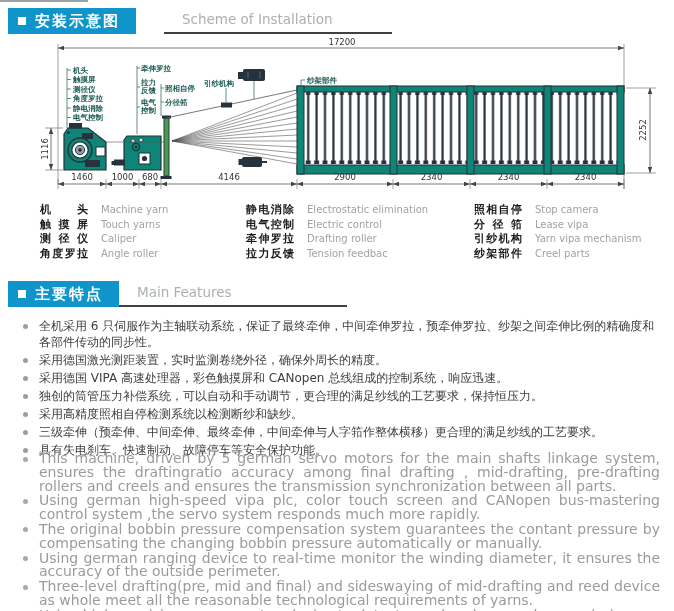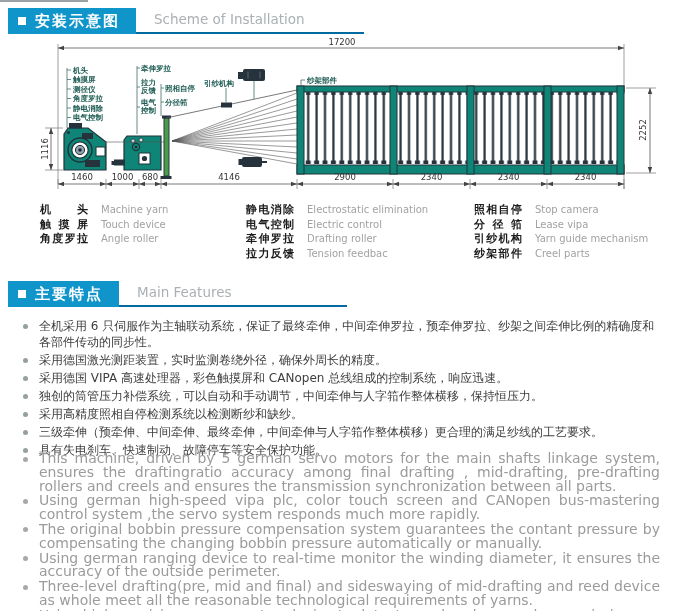--- a/index.html
+++ b/index.html
@@ -7,23 +7,23 @@
     font-family:"DejaVu Sans","Liberation Sans",sans-serif; }
   .page { position:relative; width:674px; height:611px; background:#fff; }
   .top-edge { position:absolute; top:0; left:0; width:88px; height:2px; background:#9aa2a6; }
 
   
   .sec-header { display:flex; align-items:flex-end; margin-left:8px; }
   .sec-header .zh-box { background:#1095cb; color:#fff; font-weight:bold; font-size:15px;
     letter-spacing:2px; padding:3px 16px 3px 10px; display:flex; align-items:center; gap:9px; height:26px; }
   .sec-header .sq { width:8px; height:8px; background:#fff; display:inline-block; }
   .sec-header .en-label { color:#aab0b3; font-size:13.5px; padding:0 0 3px 18px;
-    border-bottom:2px solid #0369a1; width:228px; height:26px; display:flex; align-items:center; }
-
-  .hdr1 { position:absolute; top:8px; left:0; }
+    border-bottom:2px solid #404040; width:228px; height:26px; display:flex; align-items:center; }
+
+  .hdr1 { position:absolute; top:8px; left:0;gap:28px; }
   .hdr2 { position:absolute; top:281px; left:0; }
 
   
   .diagram { position:absolute; top:38px; left:12px; }
   .dim-text { font-size:8.5px; fill:#333; font-family:"DejaVu Sans","Liberation Sans",sans-serif; }
   .lbl-text { font-size:7.5px; fill:#1d5c53; font-weight:600; font-family:"DejaVu Sans","Liberation Sans",sans-serif; }
   .dline { stroke:#555; stroke-width:0.8; fill:none; }
   .ext { stroke:#777; stroke-width:0.7; fill:none; }
   .lead { stroke:#3f6f66; stroke-width:0.8; fill:none; }
 
@@ -255,23 +255,27 @@
   <div class="legend">
     <div class="legend-col">
 
         <div class="legend-row">
           <span class="legend-zh">机 头</span>
           <span class="legend-en">Machine yarn</span>
         </div>
 
         <div class="legend-row">
           <span class="legend-zh">触 摸 屏</span>
-          <span class="legend-en">Touch device</span>
-        </div>
-
+          <span class="legend-en">Touch yarns</span>
+        </div>
+
+        <div class="legend-row">
+          <span class="legend-zh">测 径 仪</span>
+          <span class="legend-en">Caliper</span>
+        </div>
 
         <div class="legend-row">
           <span class="legend-zh">角度罗拉</span>
           <span class="legend-en">Angle roller</span>
         </div>
       </div>
     <div class="legend-col">
 
         <div class="legend-row">
           <span class="legend-zh">静电消除</span>
@@ -300,21 +304,21 @@
           <span class="legend-en">Stop camera</span>
         </div>
 
         <div class="legend-row">
           <span class="legend-zh">分 径 筘</span>
           <span class="legend-en">Lease vipa</span>
         </div>
 
         <div class="legend-row">
           <span class="legend-zh">引纱机构</span>
-          <span class="legend-en">Yarn guide mechanism</span>
+          <span class="legend-en">Yarn vipa mechanism</span>
         </div>
 
         <div class="legend-row">
           <span class="legend-zh">纱架部件</span>
           <span class="legend-en">Creel parts</span>
         </div>
       </div>
   </div>
 
   <div class="sec-header hdr2">
@@ -326,21 +330,21 @@
   </div>
 
   <ul class="feat feat-zh">
 
       <li>全机采用 6 只伺服作为主轴联动系统，保证了最终牵伸，中间牵伸罗拉，预牵伸罗拉、纱架之间牵伸比例的精确度和各部件传动的同步性。</li>
 
       <li>采用德国激光测距装置，实时监测卷绕外径，确保外周长的精度。</li>
 
       <li>采用德国 VIPA 高速处理器，彩色触摸屏和 CANopen 总线组成的控制系统，响应迅速。</li>
 
-      <li>独创的筒管压力补偿系统，可以自动和手动调节，中间牵伸与人字筘作整体横移，保持恒压力。</li>
+      <li>独创的筒管压力补偿系统，可以自动和手动调节，更合理的满足纱线的工艺要求，保持恒压力。</li>
 
       <li>采用高精度照相自停检测系统以检测断纱和缺纱。</li>
 
       <li>三级牵伸（预牵伸、中间牵伸、最终牵伸，中间牵伸与人字筘作整体横移）更合理的满足纱线的工艺要求。</li>
 
       <li>具有失电刹车、快速制动、故障停车等安全保护功能。</li>
     </ul>
 
   <ul class="feat feat-en">
 

